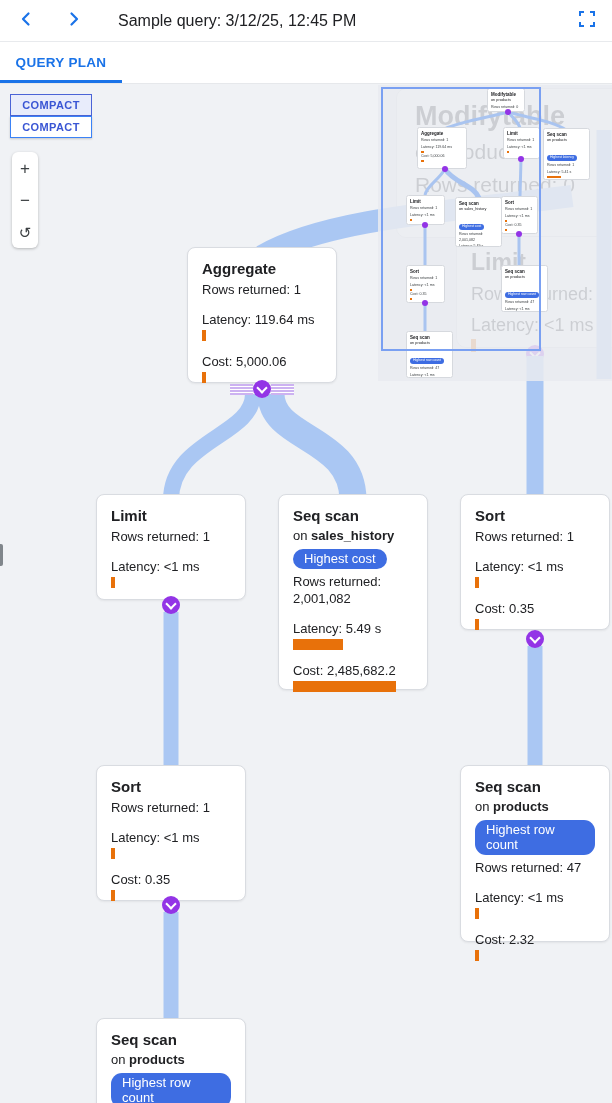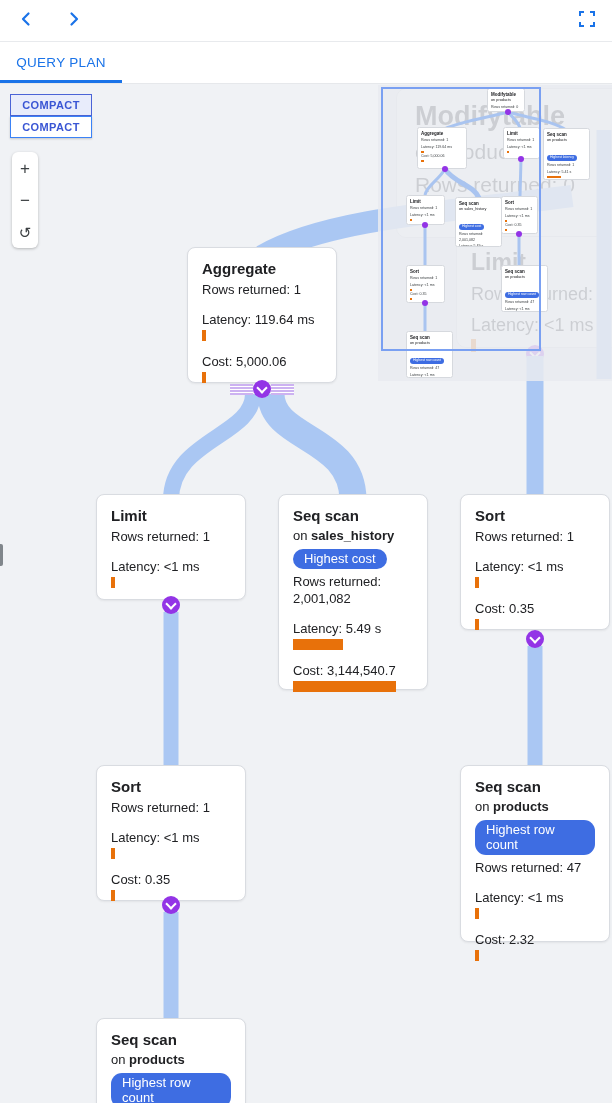--- a/index.html
+++ b/index.html
@@ -12,21 +12,21 @@
   .navbtn { width:24px; height:24px; border:none; background:none; cursor:pointer;
             display:flex; align-items:center; justify-content:center; }
   .navbtn + .navbtn { margin-left:24px; }
   .hdr-title { margin-left:32px; font-size:16px; color:#202124; }
   .fsbtn { margin-left:auto; margin-right:13px; width:24px; height:24px; border:none;
            background:none; cursor:pointer; display:flex; align-items:center; justify-content:center; }
 
   
   .tabs { height:42px; background:#fff; display:flex; border-bottom:1px solid #e6e8eb; }
   .tab { width:122px; display:flex; align-items:center; justify-content:center;
-         font-size:13.5px; font-weight:400; letter-spacing:.3px; color:#5f6368;
+         font-size:13.5px; font-weight:700; letter-spacing:.3px; color:#5f6368;
          position:relative; cursor:pointer; }
   .tab.active { color:#1a73e8; }
   .tab.active::after { content:""; position:absolute; left:0; right:0; bottom:0;
          height:3px; background:#1a73e8; }
 
   
   .canvas { position:relative; width:612px; height:1019px; background:#f0f2f5; overflow:hidden; }
   .layer { position:absolute; inset:0; }
 
   
@@ -108,20 +108,21 @@
         </svg>
     </span>
   </button>
   <button class="navbtn">
     <span>
       <svg width="20" height="20" viewBox="0 0 20 20">
           <path d="M7.5 4.5 L13 10 L7.5 15.5" fill="none" stroke="#1a73e8" stroke-width="2.2" stroke-linecap="round" stroke-linejoin="round"></path>
         </svg>
     </span>
   </button>
+  <div class="hdr-title">Sample query: 3/12/25, 12:45 PM</div>
   <button class="fsbtn">
     <span>
       <svg width="18" height="18" viewBox="0 0 18 18" fill="none" stroke="#1a73e8" stroke-width="2">
         <path d="M2 6 V2 H6"></path>
           <path d="M12 2 H16 V6"></path>
           <path d="M16 12 V16 H12"></path>
           <path d="M6 16 H2 V12"></path>
       </svg>
     </span>
   </button>
@@ -181,21 +182,21 @@
   </div>
   <div class="conn" style="left:162px;top:512px"></div>
 
   <div class="card" style="left:278px;top:410px;height:196px">
     <div class="nt">Seq scan</div>
     <div class="ns"><span>on</span> <b>sales_history</b></div>
     <div><span class="badge">Highest cost</span></div>
     <div class="nr">Rows returned: 2,001,082</div>
     <div class="nl">Latency: 5.49 s</div>
     <div class="bar" style="width: 50px;"></div>
-    <div class="nl">Cost: 3,144,540.7</div>
+    <div class="nl">Cost: 2,485,682.2</div>
     <div class="bar" style="width: 103px;"></div>
   </div>
 
   <div class="card" style="left:460px;top:410px;height:136px">
     <div class="nt">Sort</div>
     <div class="nr">Rows returned: 1</div>
     <div class="nl">Latency: &lt;1 ms</div>
     <div class="bar" style="width: 4px;"></div>
     <div class="nl">Cost: 0.35</div>
     <div class="bar" style="width: 4px;"></div>

